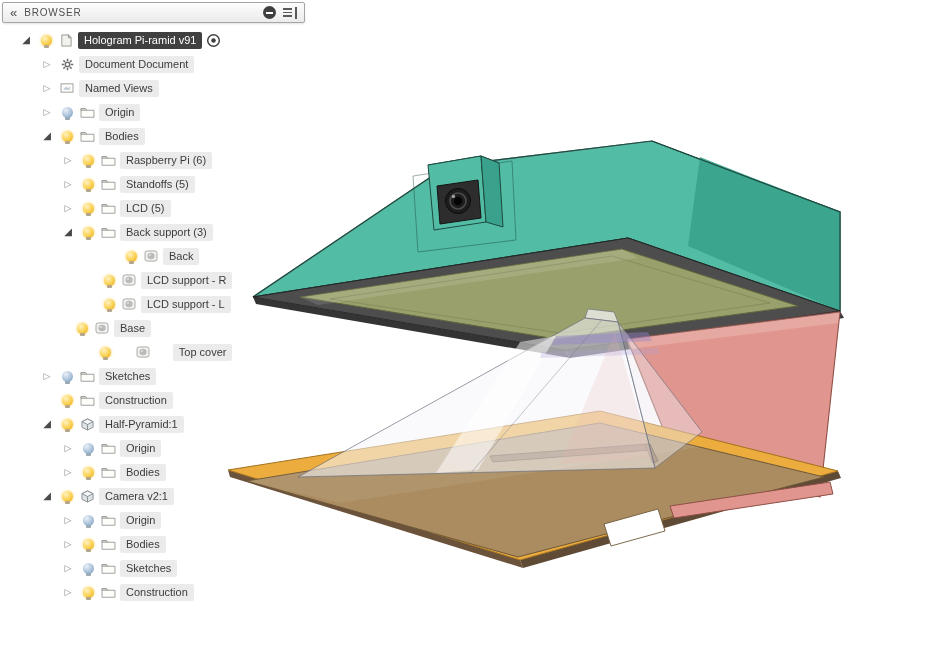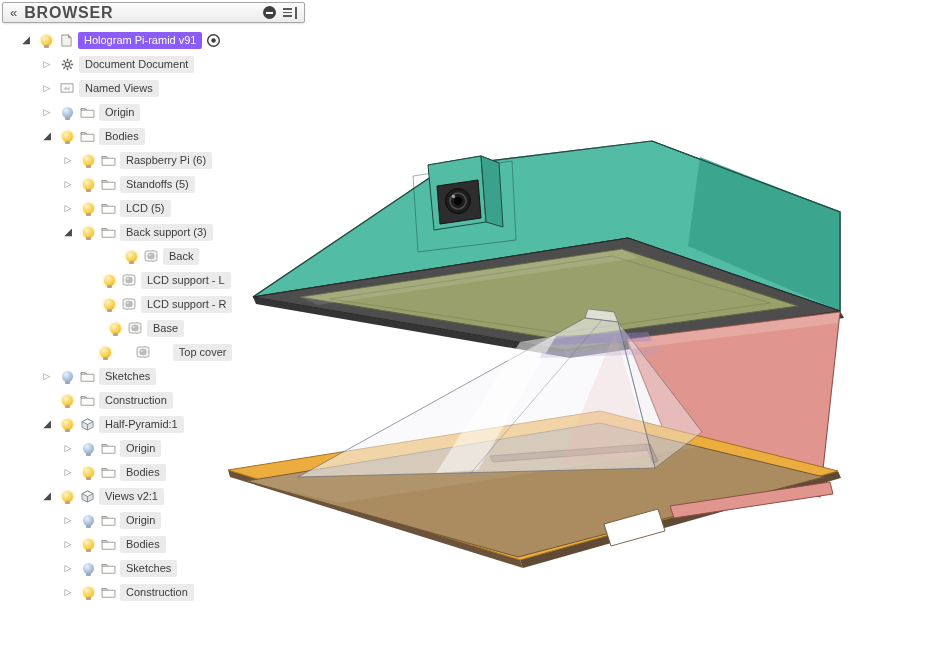--- a/index.html
+++ b/index.html
@@ -26,21 +26,21 @@
   
   .browser-panel{position:absolute;left:0;top:0;width:320px;z-index:5;}
   .panel-header{
     position:absolute;left:2px;top:2px;width:303px;height:21px;
     display:flex;align-items:center;gap:7px;padding:0 7px;
     border:1px solid #a6a6a6;border-radius:2px;
     background:linear-gradient(#fdfdfd,#ebebeb);
     box-shadow:0 1px 2px rgba(0,0,0,0.12);
   }
   .collapse-icon{font-size:13px;line-height:1;color:#4a4a4a;cursor:pointer;}
-  .panel-title{font-size:16px;font-weight:bold;letter-spacing:0.8px;color:#4f4f4f;}
+  .panel-title{font-size:10px;font-weight:normal;letter-spacing:0.8px;color:#4f4f4f;}
   .header-spacer{flex:1;}
   .circle-minus{width:13px;height:13px;border-radius:50%;background:#3f3f3f;display:flex;align-items:center;justify-content:center;flex:0 0 auto;}
   .circle-minus .bar{width:7px;height:2px;background:#fff;}
   .menu-grip{display:flex;align-items:center;gap:3px;flex:0 0 auto;}
   .menu-grip .lines i{display:block;width:9px;height:1.5px;background:#5a5a5a;margin:2px 0;}
   .menu-grip .vbar{width:2px;height:12px;background:#5a5a5a;}
 
   .tree{position:absolute;left:0;top:28px;}
   .row{display:flex;align-items:center;height:24px;white-space:nowrap;}
   .slot{width:20px;display:flex;align-items:center;justify-content:center;flex:0 0 auto;}
@@ -48,21 +48,21 @@
   .arrow.expanded{font-size:10px;color:#4a4a4a;}
   .bulb{display:inline-block;width:11px;height:11px;border-radius:50%;position:relative;}
   .bulb.on{background:radial-gradient(circle at 35% 30%, #fff3c0, #f9cf4e 55%, #e9a81e 95%);box-shadow:0 0 3px rgba(250,200,60,0.85);}
   .bulb.off{background:radial-gradient(circle at 35% 30%, #e9f0f7, #a9c1da 55%, #7e9dbd 95%);}
   .bulb::after{content:"";position:absolute;left:3px;bottom:-2.5px;width:5px;height:3px;background:#b3a68d;border-radius:1px;}
   .bulb.off::after{background:#9aa9b5;}
   .label{
     font-size:11px;color:#3b3b3b;background:#ebebeb;border-radius:2px;
     padding:2px 6px 3px;margin-left:2px;
   }
-  .label.selected{background:#8b5cf6;color:#ffffff;}
+  .label.selected{background:#404040;color:#ffffff;}
   .active-marker{margin-left:4px;display:flex;align-items:center;}
   .icon-slot svg{display:block;}
 </style>
 </head>
 <body>
 
 <div class="stage">
 
   <svg class="viewport" width="948" height="653" viewBox="0 0 948 653">
 
@@ -288,37 +288,37 @@
           <span class="slot">
             <span class="bulb on"></span>
           </span>
           <span class="slot icon-slot">
             <svg width="14" height="12" viewBox="0 0 15 13">
               <rect x="1" y="1" width="13" height="11" rx="2.5" fill="#f3f3f1" stroke="#9a9a97" stroke-width="0.9"></rect>
               <ellipse cx="7.5" cy="6.5" rx="4" ry="3.6" fill="#b9bdb9"></ellipse>
               <ellipse cx="6.3" cy="5.4" rx="1.5" ry="1.2" fill="#d9ddd9"></ellipse>
             </svg>
           </span>
-          <span class="label">LCD support - L</span>
+          <span class="label">LCD support - R</span>
         </div>
         <div class="row" style="padding-left: 79px;">
           <span class="slot arrow"></span>
           <span class="slot">
             <span class="bulb on"></span>
           </span>
           <span class="slot icon-slot">
             <svg width="14" height="12" viewBox="0 0 15 13">
               <rect x="1" y="1" width="13" height="11" rx="2.5" fill="#f3f3f1" stroke="#9a9a97" stroke-width="0.9"></rect>
               <ellipse cx="7.5" cy="6.5" rx="4" ry="3.6" fill="#b9bdb9"></ellipse>
               <ellipse cx="6.3" cy="5.4" rx="1.5" ry="1.2" fill="#d9ddd9"></ellipse>
             </svg>
           </span>
-          <span class="label">LCD support - R</span>
-        </div>
-        <div class="row" style="padding-left: 85px;">
+          <span class="label">LCD support - L</span>
+        </div>
+        <div class="row" style="padding-left: 52px;">
           <span class="slot arrow"></span>
           <span class="slot">
             <span class="bulb on"></span>
           </span>
           <span class="slot icon-slot">
             <svg width="14" height="12" viewBox="0 0 15 13">
               <rect x="1" y="1" width="13" height="11" rx="2.5" fill="#f3f3f1" stroke="#9a9a97" stroke-width="0.9"></rect>
               <ellipse cx="7.5" cy="6.5" rx="4" ry="3.6" fill="#b9bdb9"></ellipse>
               <ellipse cx="6.3" cy="5.4" rx="1.5" ry="1.2" fill="#d9ddd9"></ellipse>
             </svg>
@@ -410,21 +410,21 @@
           <span class="slot">
             <span class="bulb on"></span>
           </span>
           <span class="slot icon-slot">
             <svg width="13" height="13" viewBox="0 0 14 14">
               <path d="M7 1 L13 4 L13 10 L7 13 L1 10 L1 4 Z" fill="#dfe3e6" stroke="#7d8488" stroke-width="0.9"></path>
               <path d="M7 1 L13 4 L7 7 L1 4 Z" fill="#f4f6f7" stroke="#7d8488" stroke-width="0.9"></path>
               <line x1="7" y1="7" x2="7" y2="13" stroke="#7d8488" stroke-width="0.9"></line>
             </svg>
           </span>
-          <span class="label">Views v2:1</span>
+          <span class="label">Camera v2:1</span>
         </div>
         <div class="row" style="padding-left: 58px;">
           <span class="slot arrow">▷</span>
           <span class="slot">
             <span class="bulb off"></span>
           </span>
           <span class="slot icon-slot">
             <svg width="15" height="12" viewBox="0 0 16 13">
               <path d="M1 2.8 h4.6 l1.4 1.8 H15 v7.6 H1 Z" fill="#fdfdfa" stroke="#90908c" stroke-width="0.9"></path>
               <path d="M1 2.8 h4.6 l1.4 1.8 H1 Z" fill="#e9e9e3" stroke="#90908c" stroke-width="0.9"></path>

